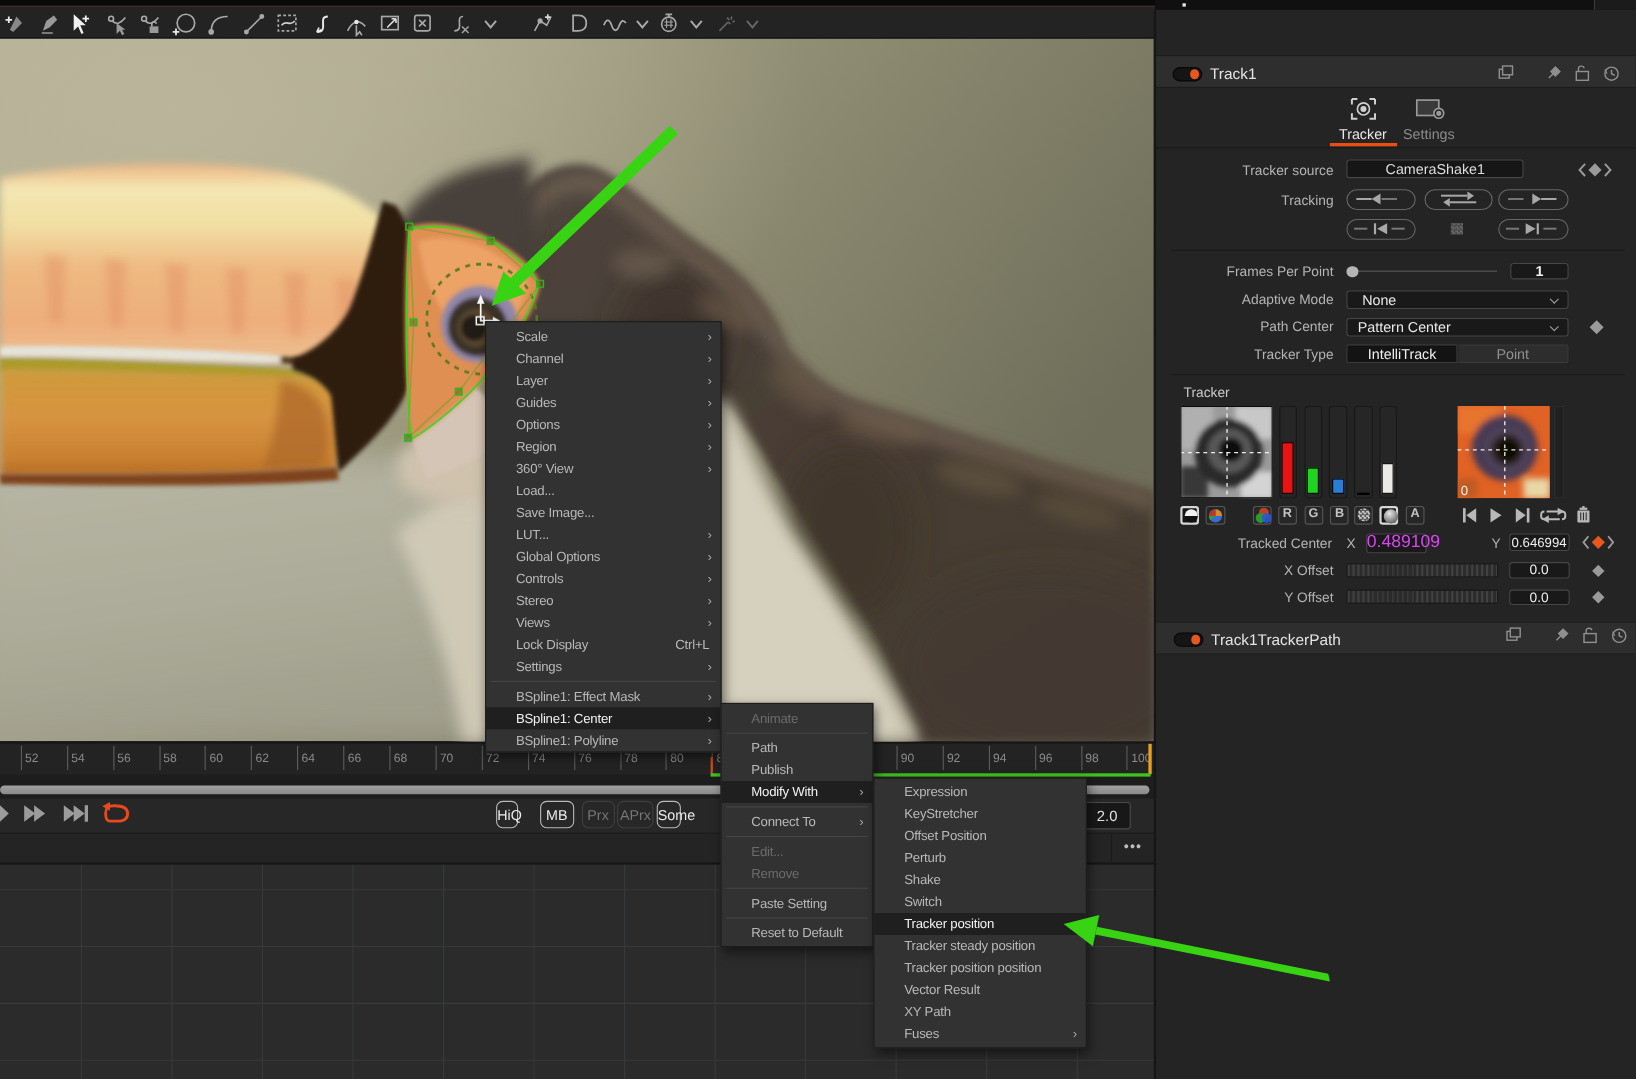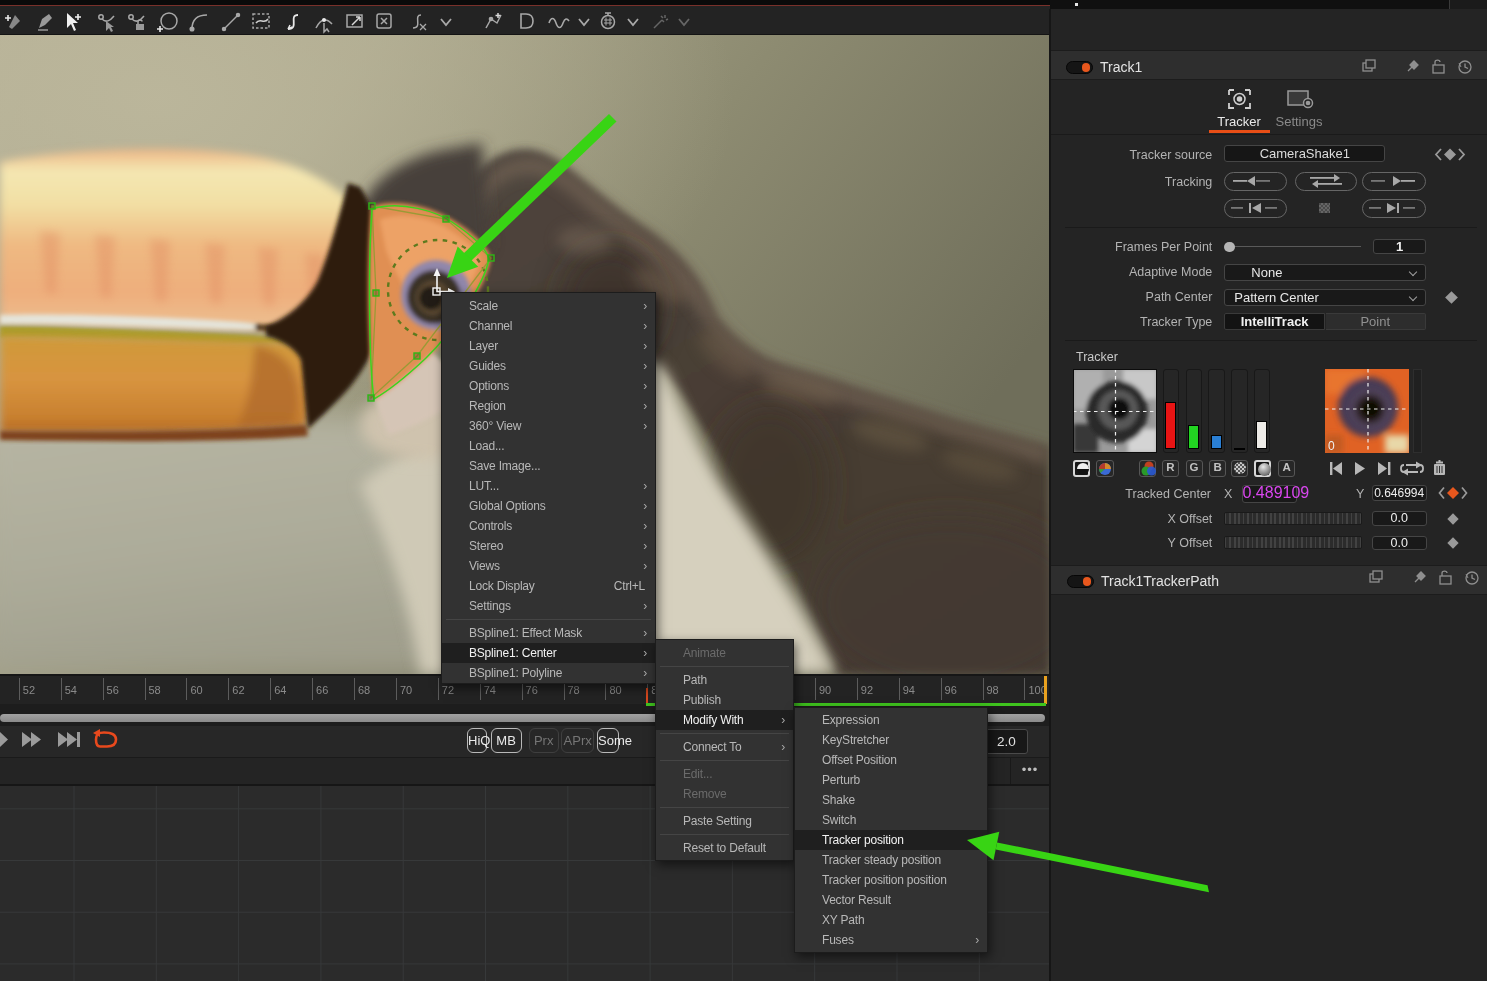--- a/index.html
+++ b/index.html
@@ -394,21 +394,21 @@
           <path d="M31,6 L41,13.5 L31,21 Z"></path>
 <path d="M58,6 L68,13.5 L58,21 Z"></path>
           <path d="M67,6 L77,13.5 L67,21 Z"></path>
           <rect x="77" y="6" width="3" height="15"></rect>
 </g>
 <g stroke="#e8491d" stroke-width="2.6" fill="none">
 <path d="M104,6.5 C112,6.5 116,8.5 116,13.5 C116,18.5 112,20.5 107,20.5 L100,20.5 C97,20.5 96,18.5 96,13.5 C96,8.5 98,6.5 104,6.5"></path>
 </g>
 <path d="M100,3 L100,11 L93,7 Z" fill="#e8491d"></path>
 </svg>
-<div class="qbtn qon" style="left:467px;width:20px">HiQ</div>
+<div class="qbtn qon" style="left:451px;width:20px">HiQ</div>
 <div class="qbtn qon" style="left:490.6px;width:31px">MB</div>
 <div class="qbtn qoff" style="left:528.7px;width:30px">Prx</div>
 <div class="qbtn qoff" style="left:561.2px;width:33px">APrx</div>
 <div class="qbtn qon" style="left:597px;width:22px">Some</div>
 </div>
 <div id="valbox">2.0</div>
 <div id="substrip">
       <div class="vsep"></div>
       <div id="dots">•••</div>
     </div>
@@ -519,26 +519,26 @@
             <rect x="40" y="7" width="12" height="1.8" fill="#777"></rect>
           </g>
         </svg></div>
 <div class="rp" style="left:267.8px;top:193.6px;width:11.4px;height:10.7px;background:#5a5a5a;background-image:repeating-conic-gradient(#666 0 25%,#4a4a4a 0 50%);background-size:4px 4px"></div>
 <div class="rp" style="left:14px;top:217.5px;width:412px;height:1px;background:#1a1a1a"></div>
 <div class="lbl" style="right:274.7px;top:231px">Frames Per Point</div>
 <div class="rp" style="left:175.8px;top:236.9px;width:133.8px;height:1.6px;background:#5a5a5a"></div>
 <div class="rp" style="left:173.3px;top:232.7px;width:10.4px;height:10.4px;border-radius:50%;background:#b5b5b5"></div>
 <div class="ibox" style="left:322.1px;top:229.9px;width:52.8px;height:15.6px;line-height:14px;font-weight:bold;color:#efefef">1</div>
 <div class="lbl" style="right:274.7px;top:256.3px">Adaptive Mode</div>
-<div class="ibox" style="left:173.3px;top:255px;width:201.6px;height:16.6px;line-height:15px;text-align:left;padding-left:26px;color:#e8e8e8">None<span class="chev"></span></div>
+<div class="ibox" style="left:173.3px;top:255px;width:201.6px;height:16.6px;line-height:15px;text-align:left;padding-left:13px;color:#e8e8e8">None<span class="chev"></span></div>
 <div class="lbl" style="right:274.7px;top:281.3px">Path Center</div>
 <div class="ibox" style="left:173.3px;top:280px;width:201.6px;height:16.6px;line-height:15px;text-align:left;padding-left:9px;color:#e8e8e8">Pattern Center<span class="chev"></span></div>
 <div class="rp" style="left:396px;top:283.5px;width:9px;height:9px;background:#9a9a9a;transform:rotate(45deg)"></div>
 <div class="lbl" style="right:274.7px;top:305.8px">Tracker Type</div>
-<div class="rp" style="left:173.3px;top:304.2px;width:100.7px;height:16.8px;background:#131313;border:1px solid #3a3a3a;border-radius:2px 0 0 2px;color:#f0f0f0;font-size:13px;font-weight:bold;text-align:center;line-height:15px">IntelliTrack</div>
+<div class="rp" style="left:173.3px;top:304.2px;width:100.7px;height:16.8px;background:#131313;border:1px solid #3a3a3a;border-radius:2px 0 0 2px;color:#f0f0f0;font-size:13px;font-weight:normal;text-align:center;line-height:15px">IntelliTrack</div>
 <div class="rp" style="left:274.5px;top:304.2px;width:100.4px;height:16.8px;background:#2d2d2d;border:1px solid #3a3a3a;border-left:none;border-radius:0 2px 2px 0;color:#909090;font-size:13px;text-align:center;line-height:15px">Point</div>
 <div class="rp" style="left:14px;top:331px;width:412px;height:1px;background:#1a1a1a"></div>
 <div class="rp" style="left:25px;top:340.5px;font-size:12.5px;color:#c8c8c8">Tracker</div>
 <svg class="rp" style="left:22.3px;top:360.2px" width="84" height="84" viewBox="0 0 84 84">
 <defs>
           <filter id="gb" x="-20%" y="-20%" width="140%" height="140%">
             <feGaussianBlur stdDeviation="2.2"></feGaussianBlur>
           </filter>
 <radialGradient id="giris" cx="0.5" cy="0.5" r="0.5">
 <stop offset="0" stop-color="#111"></stop>

